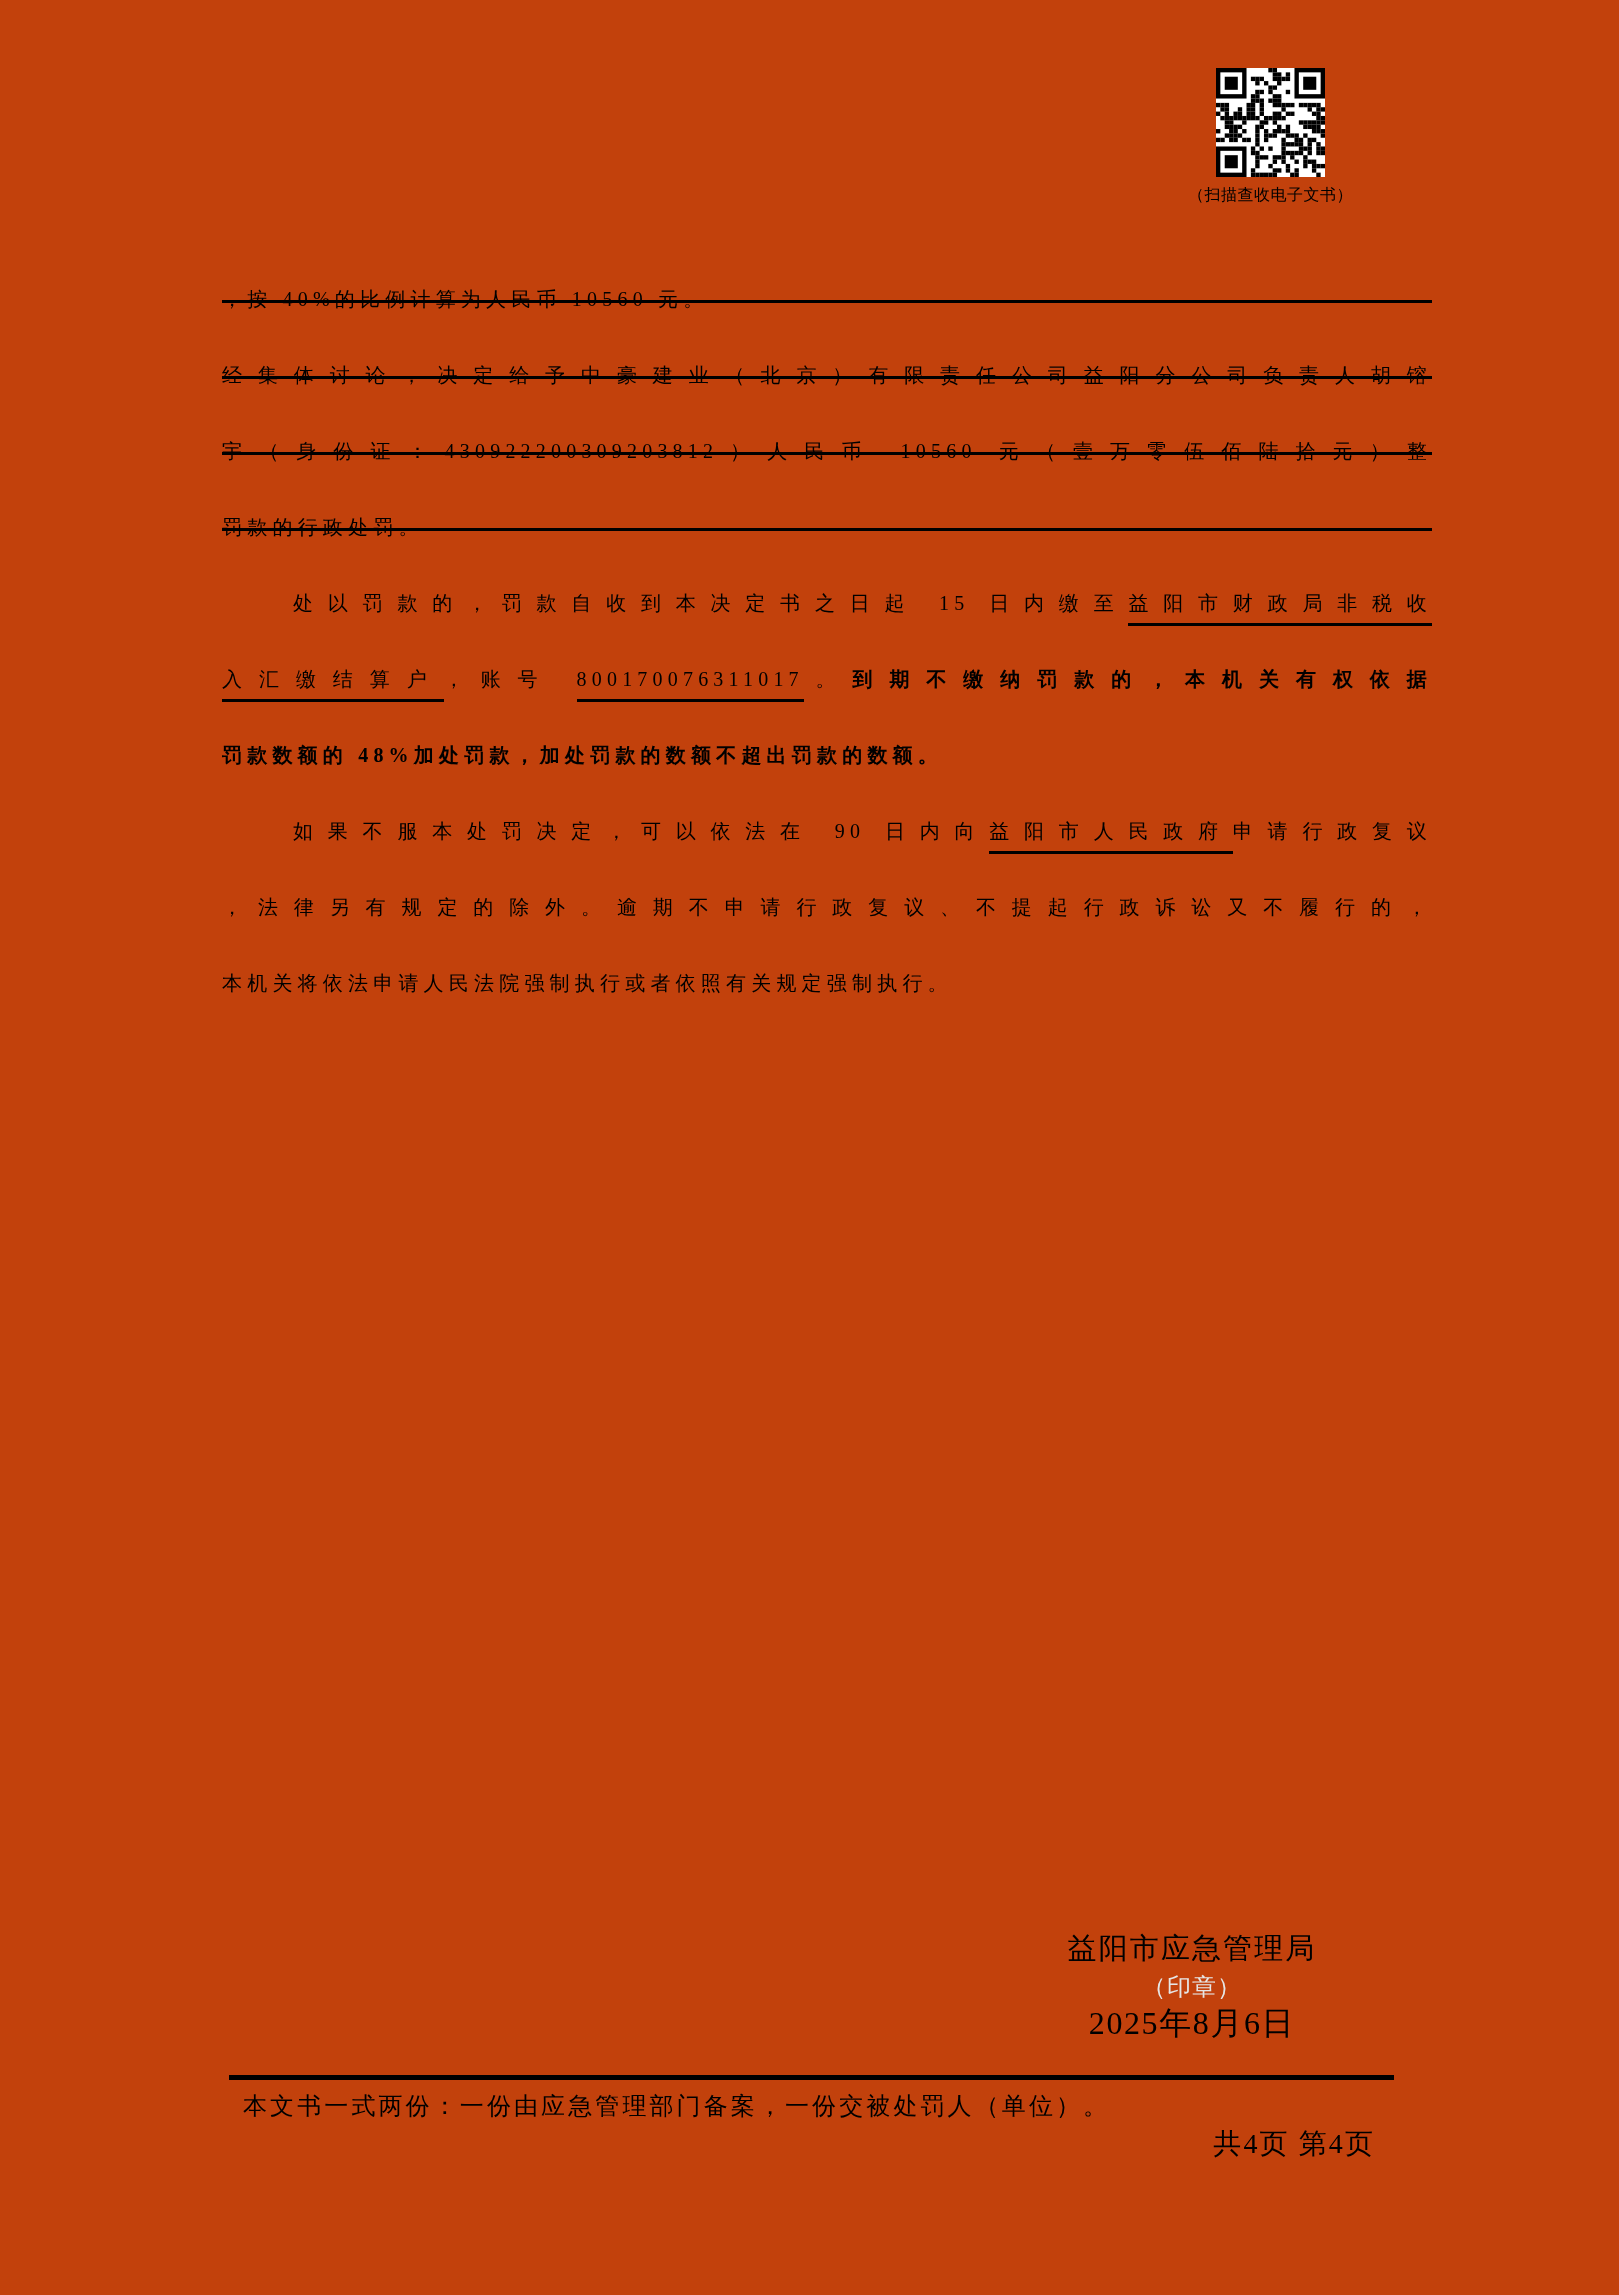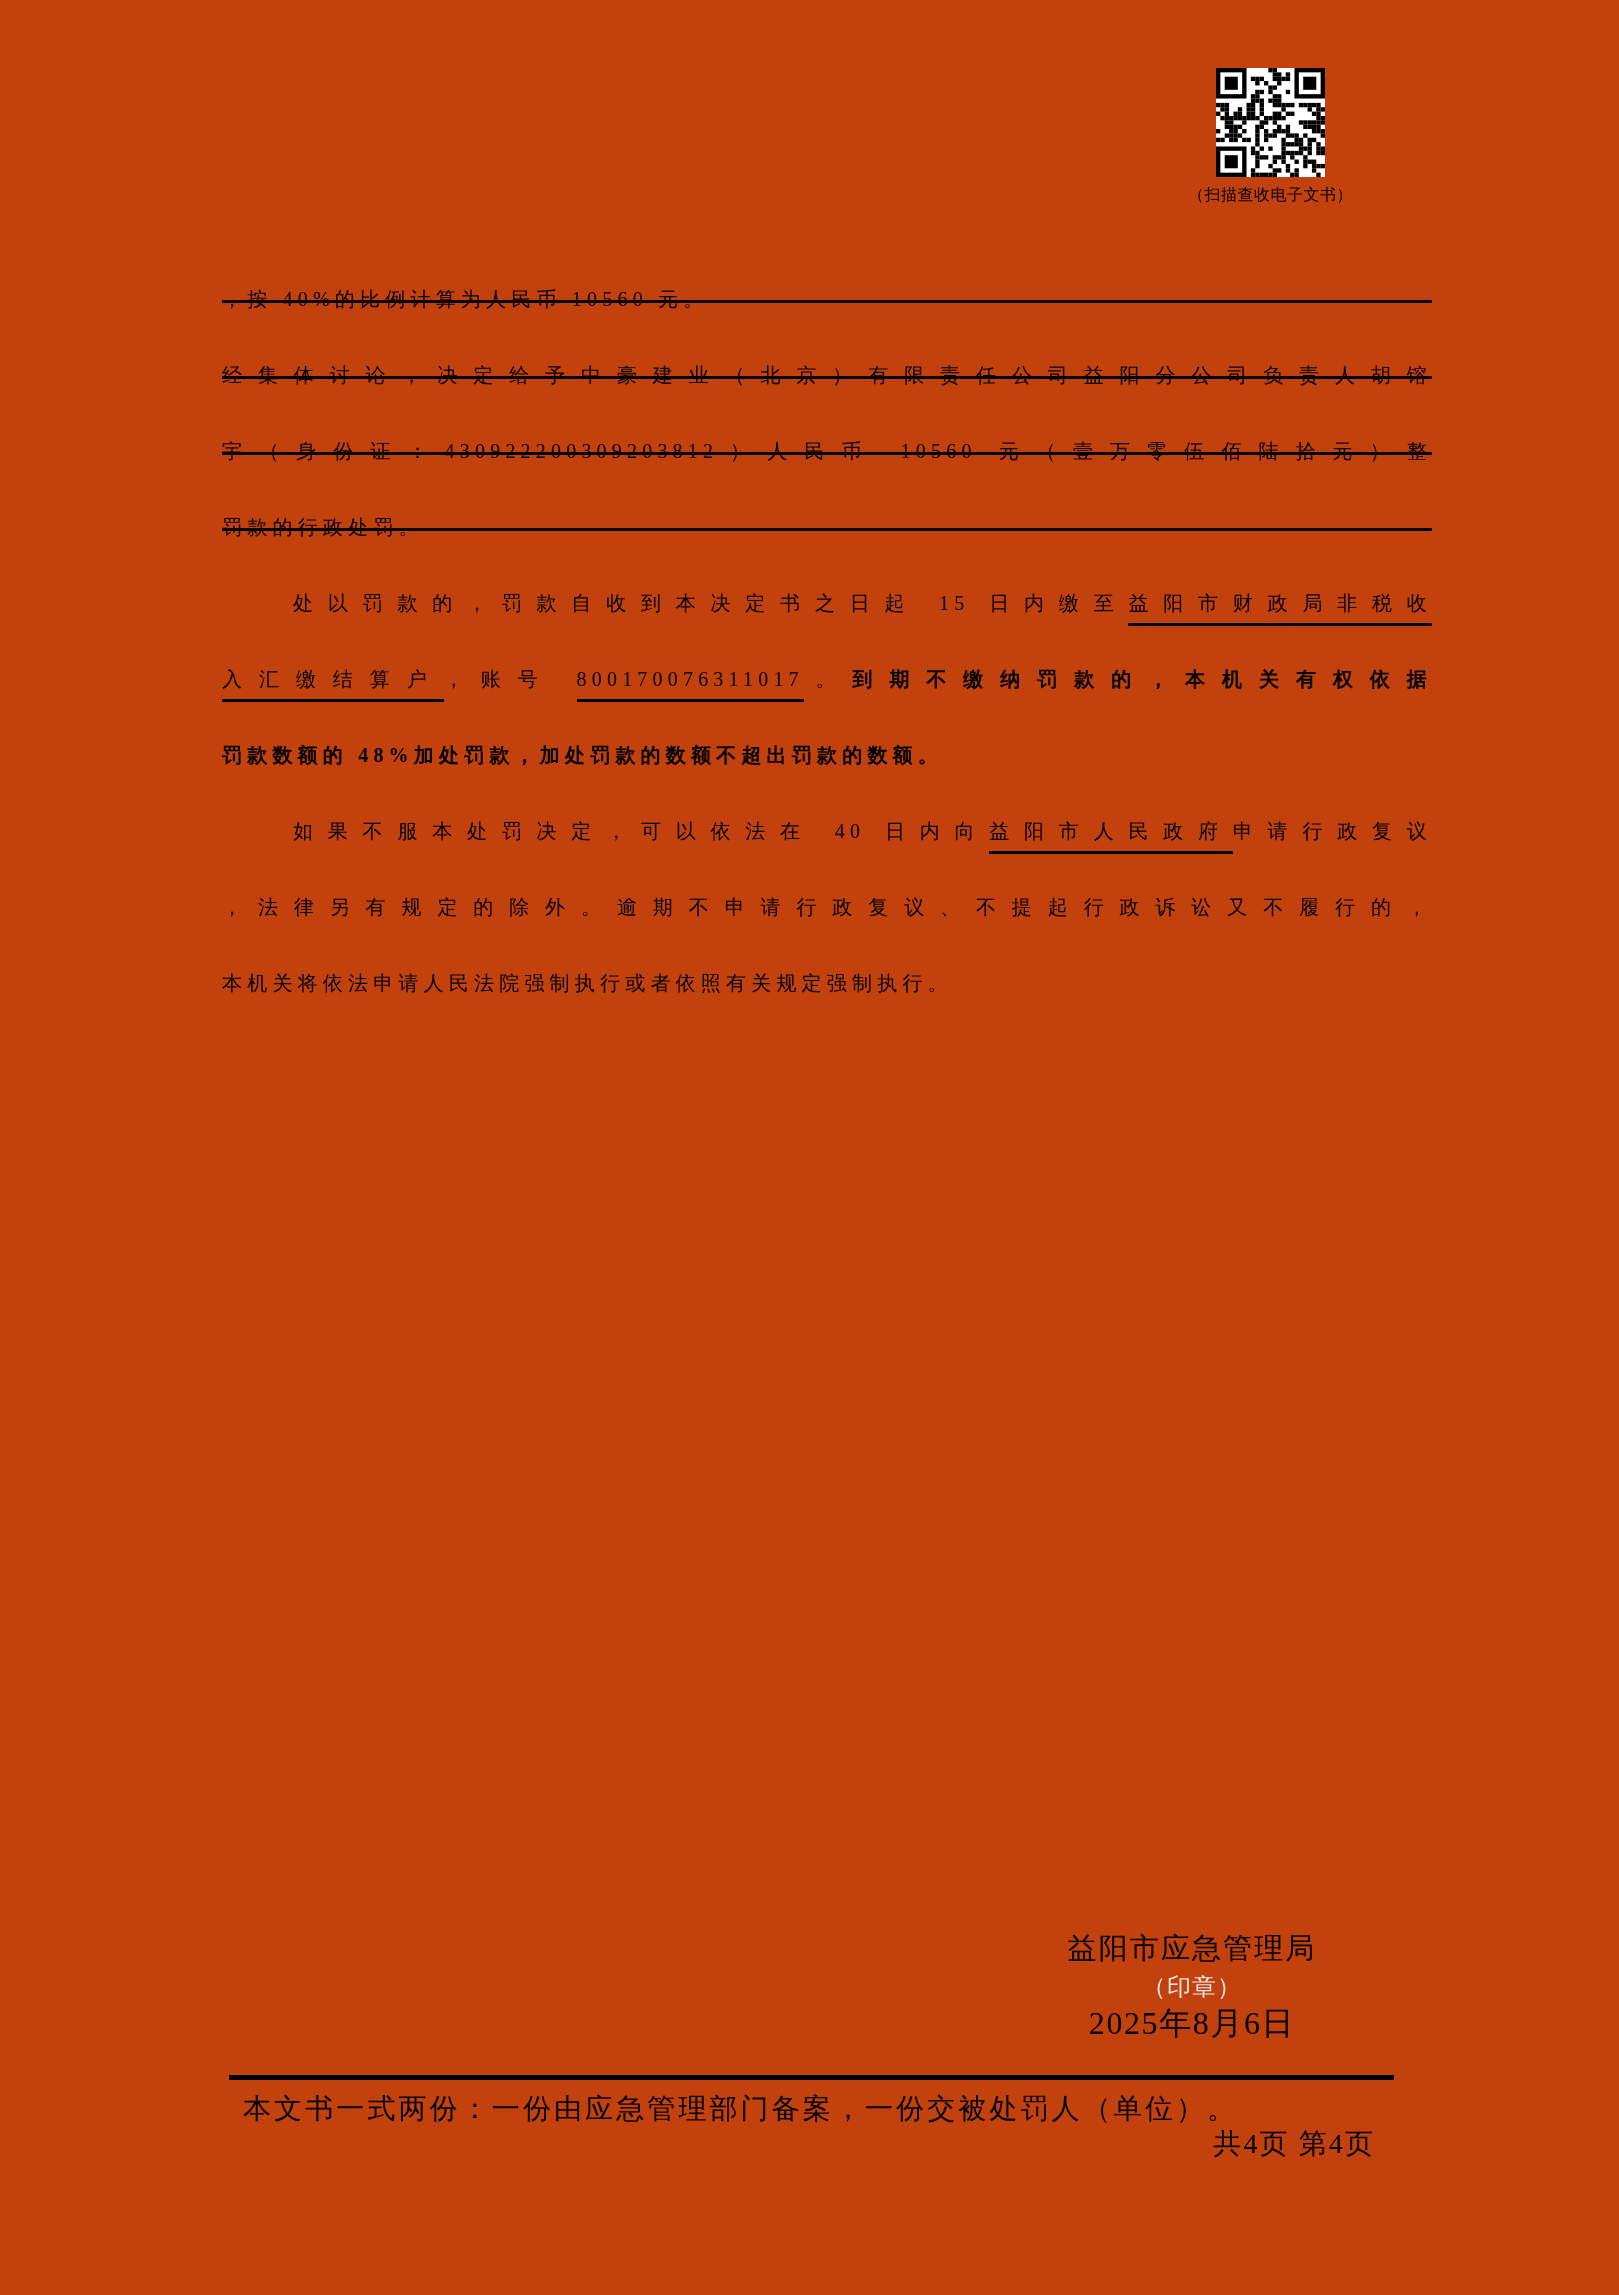--- a/index.html
+++ b/index.html
@@ -44,21 +44,21 @@
   }
   .sig.agency{top:1929px;font-size:29px;letter-spacing:2.1px;}
   .sig.seal{top:1971px;font-size:24px;letter-spacing:1px;color:#e6e6e6;}
   .sig.date{top:2002px;font-size:32px;letter-spacing:1.6px;}
   
   .footer-divider{
     position:absolute;left:229px;top:2075px;width:1165px;height:5.2px;background:#000;
   }
   .footer-note{
     position:absolute;left:243px;top:2090px;width:1189px;
-    font-size:28px;letter-spacing:3.1px;white-space:nowrap;
+    font-size:24px;letter-spacing:3.1px;white-space:nowrap;
   }
   .page-indicator{
     position:absolute;left:222px;top:2125px;width:1153px;
     text-align:right;font-size:28px;letter-spacing:2.1px;white-space:nowrap;
   }
 </style>
 </head>
 <body>
 
 <div class="page">
@@ -300,21 +300,21 @@
   <div class="rule" style="top:528px"></div>
 
   <div class="doc-body">
     <div class="line"><span>，按 40%的比例计算为人民币 10560 元。</span></div>
     <div class="line full"><span>经集体讨论，决定给予中豪建业（北京）有限责任公司益阳分公司负责人胡镕</span></div>
     <div class="line full"><span>宇（身份证：430922200309203812）人民币 10560 元（壹万零伍佰陆拾元）整</span></div>
     <div class="line"><span>罚款的行政处罚。</span></div>
     <div class="line full indent"><span>处以罚款的，罚款自收到本决定书之日起 15 日内缴至</span><span class="u">益阳市财政局非税收</span></div>
     <div class="line full"><span class="u">入汇缴结算户</span><span>，账号 </span><span class="u">800170076311017</span><span>。</span><span class="b">到期不缴纳罚款的，本机关有权依据</span></div>
     <div class="line"><span class="b">罚款数额的 48%加处罚款，加处罚款的数额不超出罚款的数额。</span></div>
-    <div class="line full indent"><span>如果不服本处罚决定，可以依法在 40 日内向</span><span class="u">益阳市人民政府</span><span>申请行政复议</span></div>
+    <div class="line full indent"><span>如果不服本处罚决定，可以依法在 90 日内向</span><span class="u">益阳市人民政府</span><span>申请行政复议</span></div>
     <div class="line full"><span>，法律另有规定的除外。逾期不申请行政复议、不提起行政诉讼又不履行的，</span></div>
     <div class="line"><span>本机关将依法申请人民法院强制执行或者依照有关规定强制执行。</span></div>
   </div>
 
   <div class="sig agency">益阳市应急管理局</div>
   <div class="sig seal">（印章）</div>
   <div class="sig date">2025年8月6日</div>
 
   <div class="footer-divider"></div>
   <div class="footer-note">本文书一式两份：一份由应急管理部门备案，一份交被处罚人（单位）。</div>

